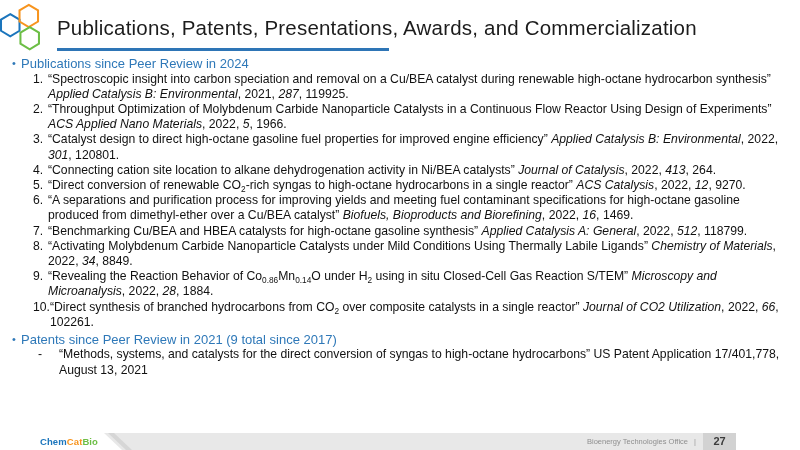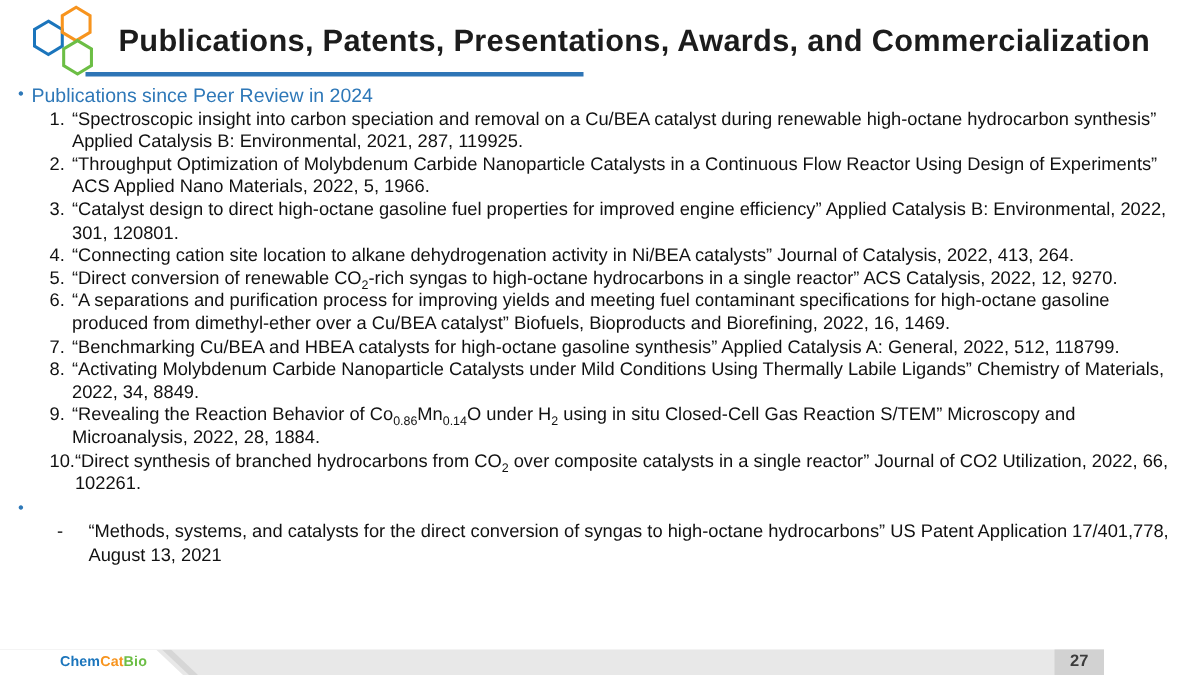--- a/index.html
+++ b/index.html
@@ -1,36 +1,36 @@
 <!DOCTYPE html>
 <html><head>
 <meta charset="utf-8">
 <style>
   * { margin:0; padding:0; box-sizing:border-box; }
   body { font-family: "Liberation Sans", "DejaVu Sans", sans-serif; background:#fff; }
   .slide {
     position:relative; width:800px; height:450px; background:#ffffff; overflow:hidden;
   }
   
-  .header { display:flex; align-items:center; padding:4px 0 0 22px; height:52px;font-weight:bold; }
+  .header { display:flex; align-items:center; padding:4px 0 0 0; height:52px; }
   .logo-svg { width:52px; height:50px; flex:0 0 auto; }
   .slide-title { font-size:20.5px; color:#1c1c1c; margin-left:5px; letter-spacing:0.2px; white-space:nowrap; }
   .title-underline { position:absolute; left:57px; top:48px; width:332px; height:2.5px; background:#2E75B6; }
   
   .content { padding:4px 14px 0 12px; font-size:12.2px; color:#111; line-height:15.2px; }
   .section-heading { display:flex; color:#2E78B8; font-size:13px; line-height:15.5px; }
   .section-heading .bullet { width:9px; flex:0 0 9px; font-size:11px; }
   .pub-list { padding-left:21px; }
   .pub-row { display:flex; }
   .pub-num { flex:0 0 auto; min-width:15px; }
   .pub-text { flex:1 1 auto; }
   .pat-list { padding-left:26px; }
   .pat-row { display:flex; }
   .pat-bullet { flex:0 0 9px; min-width:9px; margin-right:12px; text-align:left; }
-  .it { }
+  .it { font-style:italic; }
   .bd { font-weight:normal; }
   sub { font-size:0.68em; line-height:0; }
   .patents-heading { margin-top:2px; }
   
   .footer { position:absolute; left:0; bottom:0; width:736px; height:17px; background:#e8e8e8; }
   .footer-stripe { position:absolute; left:0; top:0; height:17px; width:140px; background:#d6d6d6;
     clip-path:polygon(108px 0, 114px 0, 132px 17px, 126px 17px); }
   .footer-chevron { position:absolute; left:0; top:0; height:17px; width:125px; background:#ffffff;
     clip-path:polygon(0 0, 104px 0, 122px 17px, 0 17px); }
   .footer-logo { position:absolute; left:40px; top:0; line-height:17px; font-size:9.5px; font-weight:bold; letter-spacing:0.1px; }
@@ -100,35 +100,39 @@
           <span class="pub-text"><span>“Revealing the Reaction Behavior of Co</span><sub>0.86</sub><span>Mn</span><sub>0.14</sub><span>O under H</span><sub>2</sub><span> using in situ Closed-Cell Gas Reaction S/TEM” </span><span class="it">Microscopy and Microanalysis</span><span>, </span><span class="bd">2022</span><span>, </span><span class="it">28</span><span>, 1884.</span></span>
         </div>
         <div class="pub-row">
           <span class="pub-num">10.</span>
           <span class="pub-text"><span>“Direct synthesis of branched hydrocarbons from CO</span><sub>2</sub><span> over composite catalysts in a single reactor” </span><span class="it">Journal of CO2 Utilization</span><span>, </span><span class="bd">2022</span><span>, </span><span class="it">66</span><span>, 102261.</span></span>
         </div>
       </div>
 
     <div class="section-heading patents-heading">
       <span class="bullet">•</span>
+      <span>Patents since Peer Review in 2021 (9 total since 2017)</span>
     </div>
 
     <div class="pat-list">
         <div class="pat-row">
           <span class="pat-bullet">-</span>
           <span class="pub-text"><span>“Methods, systems, and catalysts for the direct conversion of syngas to high-octane hydrocarbons” US Patent Application 17/401,778, August 13, 2021</span></span>
         </div>
       </div>
 
   </div>
 
   <div class="footer">
     <div class="footer-stripe"></div>
     <div class="footer-chevron"></div>
     <div class="footer-logo">
       <span class="logo-chem">Chem</span><span class="logo-cat">Cat</span><span class="logo-bio">Bio</span>
     </div>
+    <div class="footer-right">
+      <span>Bioenergy Technologies Office</span><span class="footer-divider">|</span>
+    </div>
     <div class="page-box">
       <span>27</span>
     </div>
   </div>
 
 </div>
 
 </body></html>

